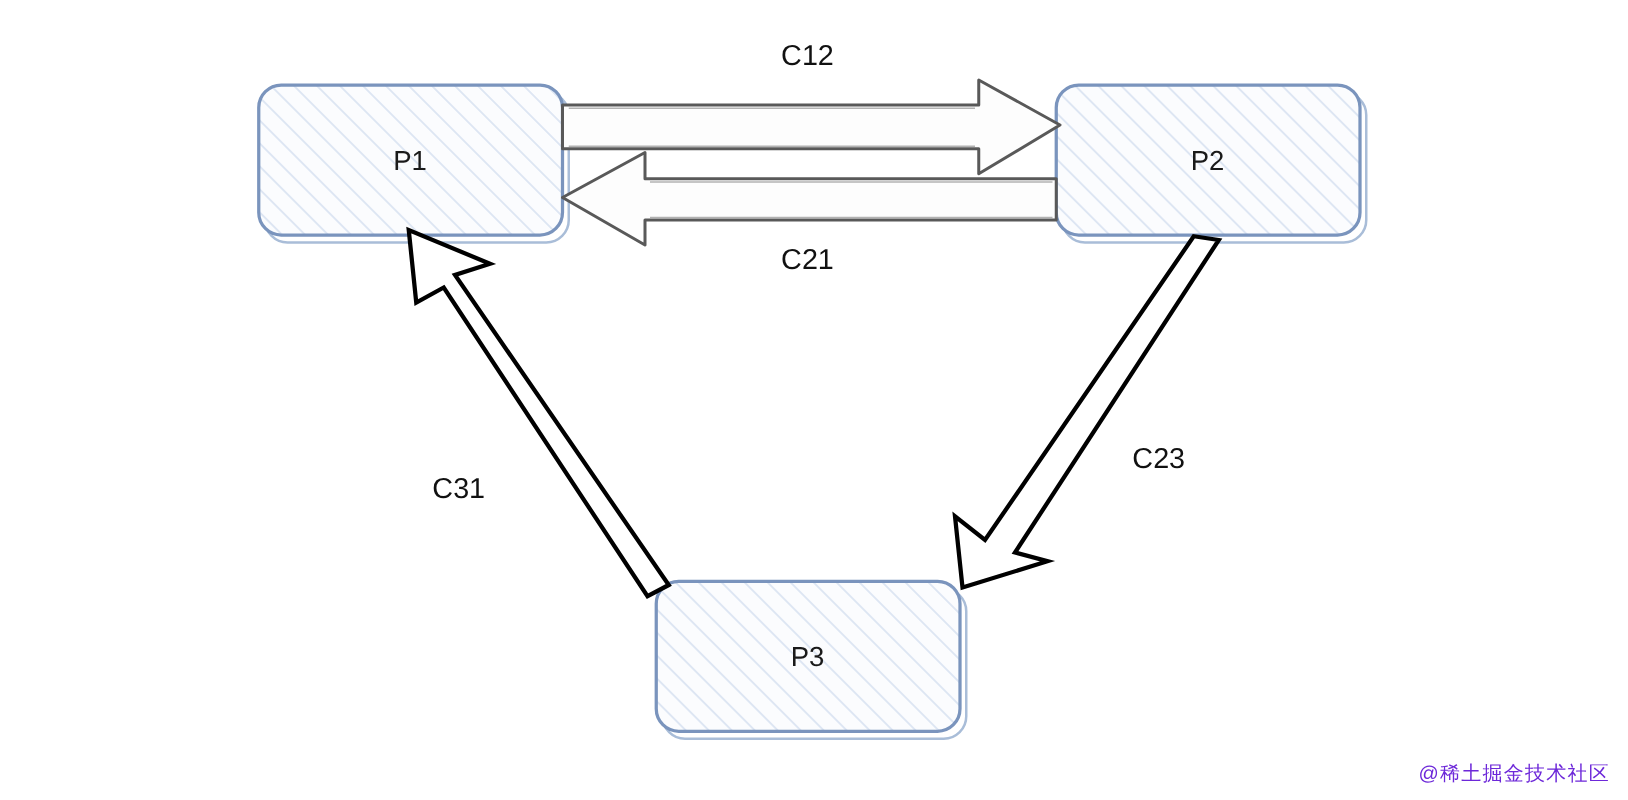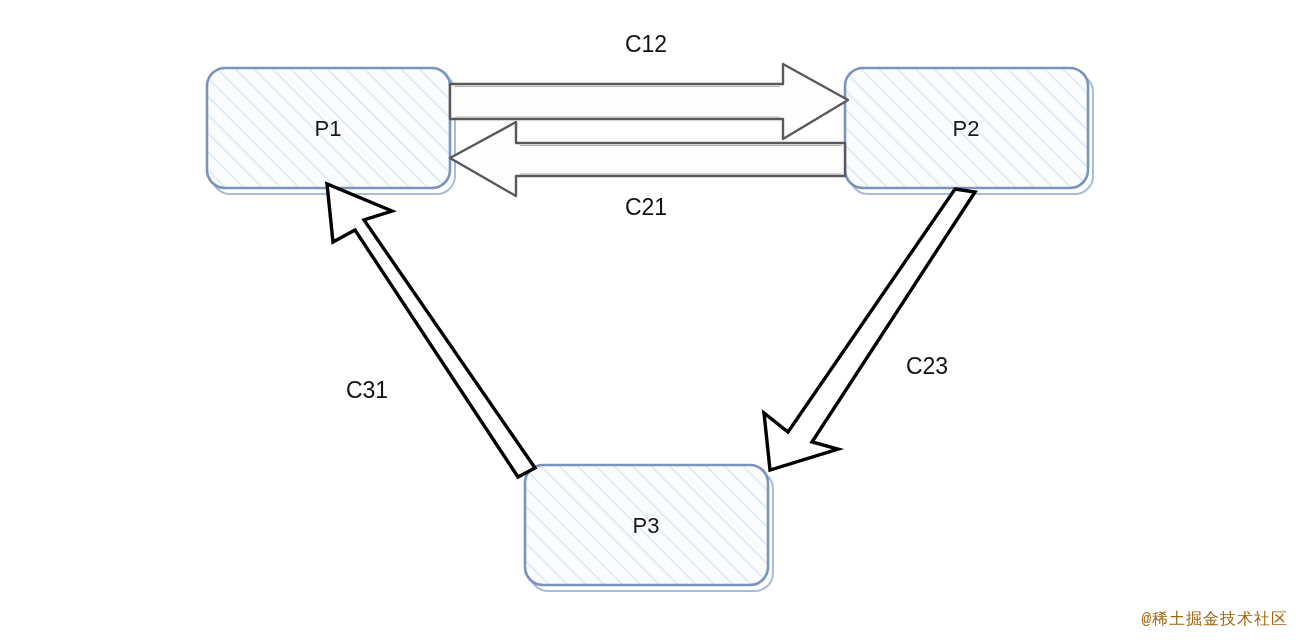--- a/index.html
+++ b/index.html
@@ -40,23 +40,23 @@
     font-family: "Liberation Sans", sans-serif;
     font-size: 23px;
     fill: #111111;
     text-anchor: middle;
     dominant-baseline: middle;
   }
   .watermark-text {
     position: absolute;
     right: 14px;
     bottom: 10px;
-    font-family: Liberation Mono, monospace;
+    font-family: Liberation Sans, sans-serif;
     font-size: 16px;
-    color: #a16207;
+    color: #6d28d9;
     letter-spacing: 1px;
     user-select: none;
     white-space: nowrap;
   }
 </style>
 </head>
 <body>
 
 <div id="diagram-root">
 

